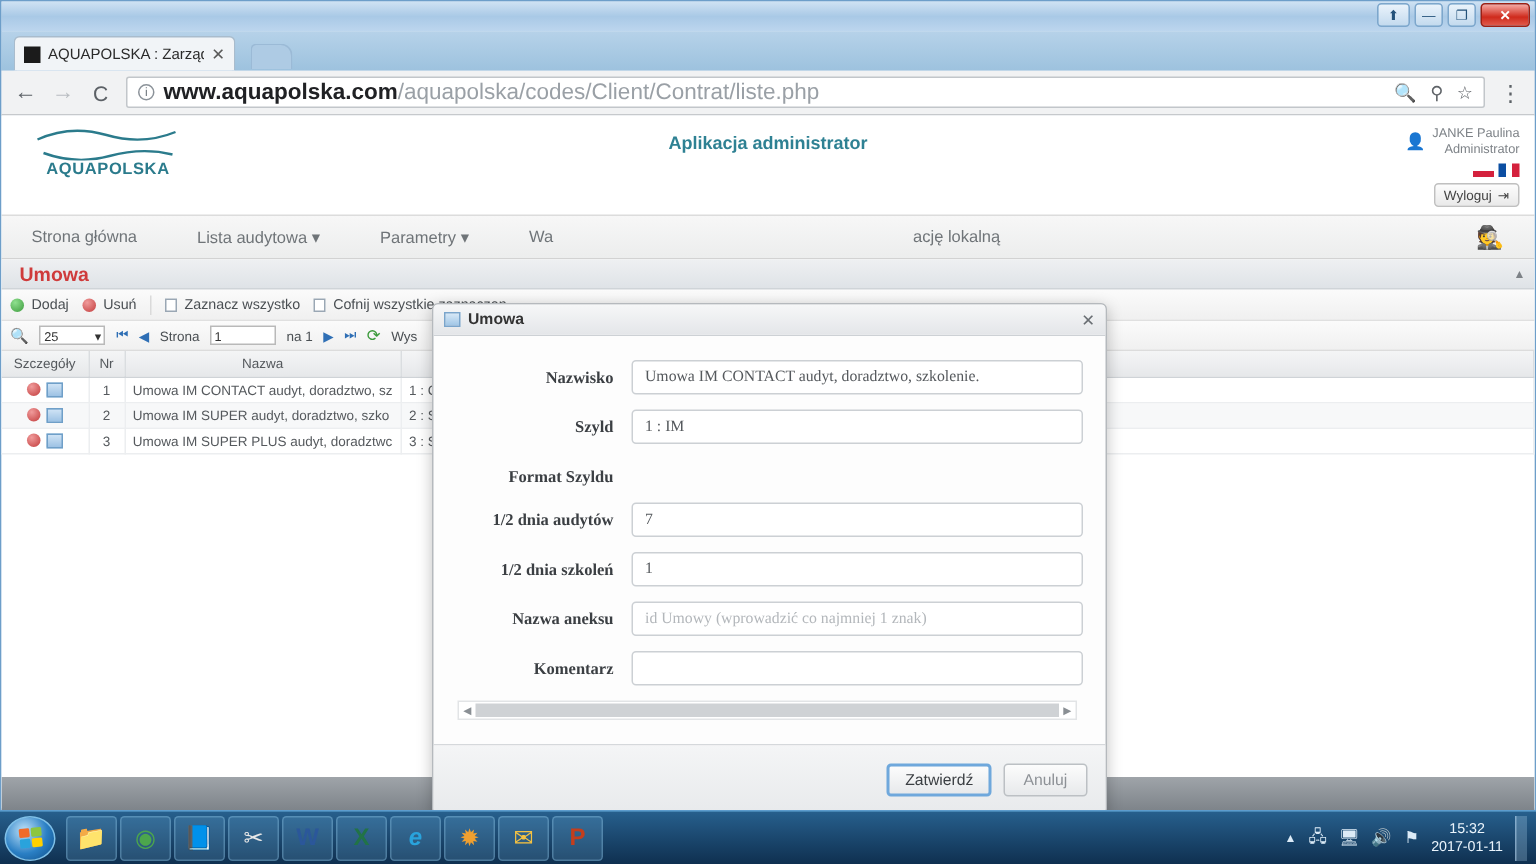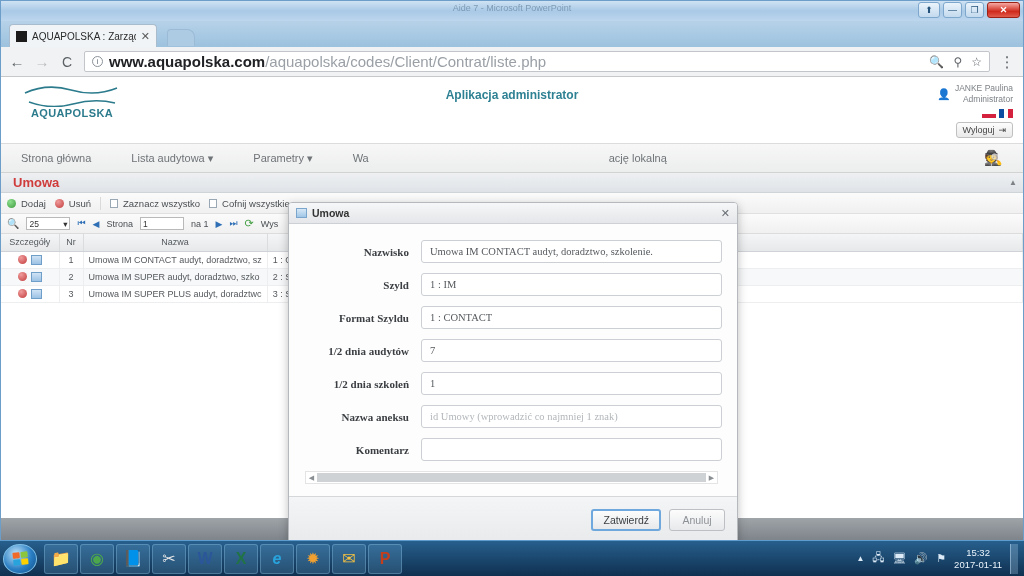--- a/index.html
+++ b/index.html
@@ -298,21 +298,20 @@
 </style>
 </head>
 <body>
 
 <div id="screen">
   <div class="desktop-bg"></div>
 
   <div class="browser-window">
 
     <div class="win-titlebar">
-      <div class="win-title-ghost">Aide 7 - Microsoft PowerPoint</div>
       <div class="win-controls">
         <div class="win-btn share">⬆</div>
         <div class="win-btn sm">—</div>
         <div class="win-btn sm">❐</div>
         <div class="win-btn close">✕</div>
       </div>
     </div>
 
     <div class="tabstrip">
       <div class="tab">
@@ -509,21 +508,20 @@
             <div class="frow">
               <div class="flabel">Nazwisko</div>
               <div class="finput">Umowa IM CONTACT audyt, doradztwo, szkolenie.</div>
             </div>
             <div class="frow">
               <div class="flabel">Szyld</div>
               <div class="finput">1 : IM</div>
             </div>
             <div class="frow">
               <div class="flabel">Format Szyldu</div>
-              <div class="finput">1 : CONTACT</div>
             </div>
             <div class="frow">
               <div class="flabel">1/2 dnia audytów</div>
               <div class="finput">7</div>
             </div>
             <div class="frow">
               <div class="flabel">1/2 dnia szkoleń</div>
               <div class="finput">1</div>
             </div>
             <div class="frow">

